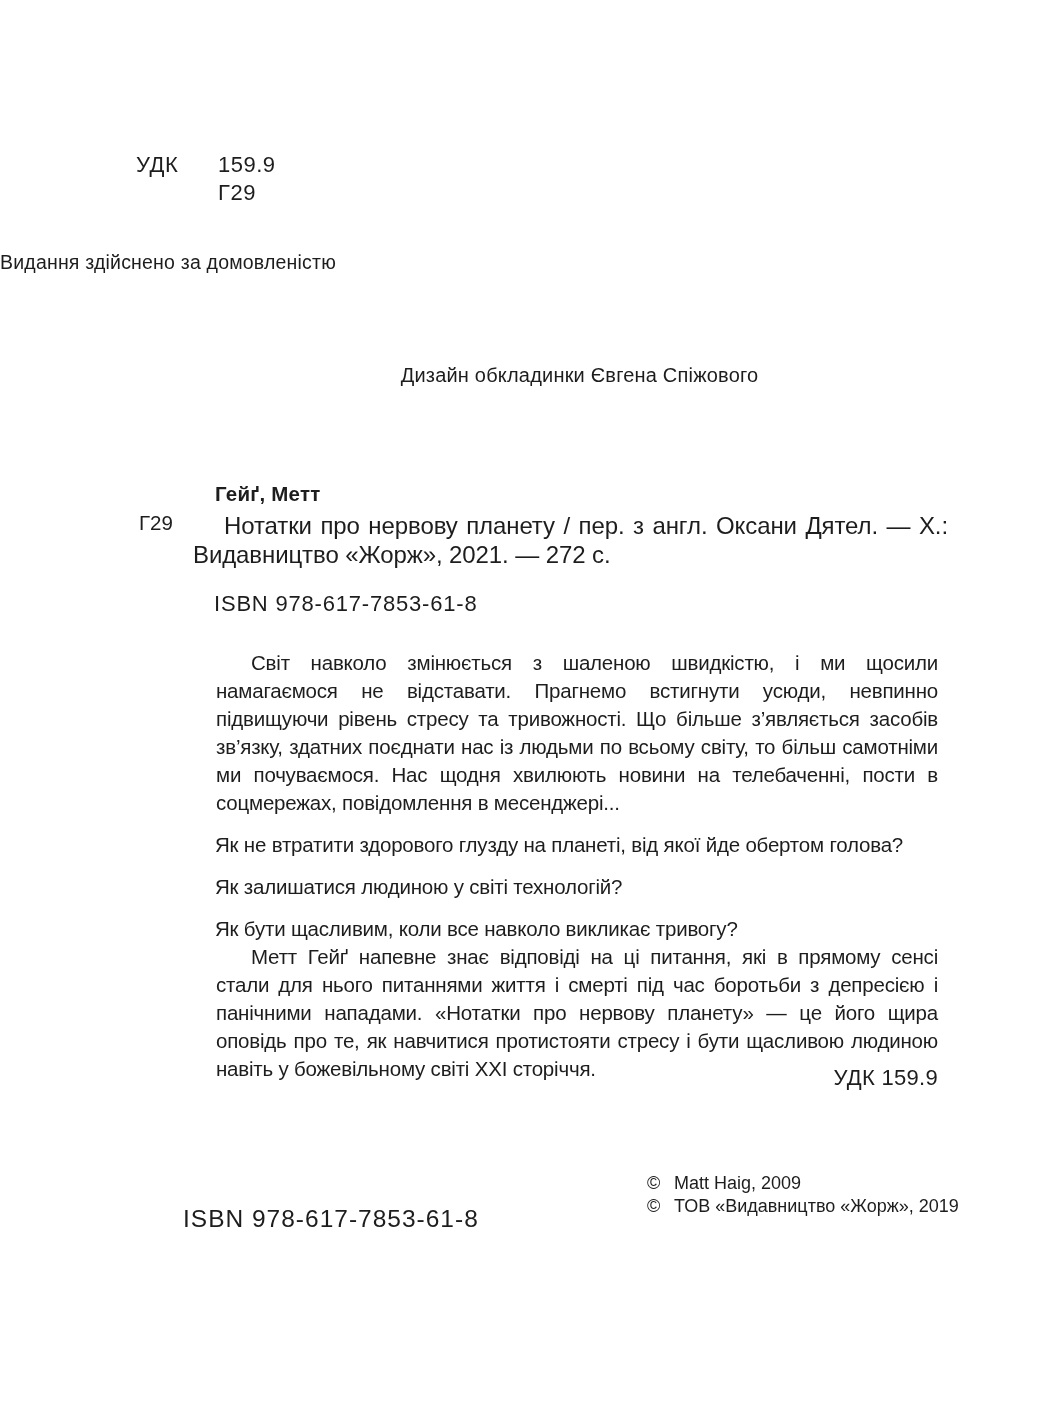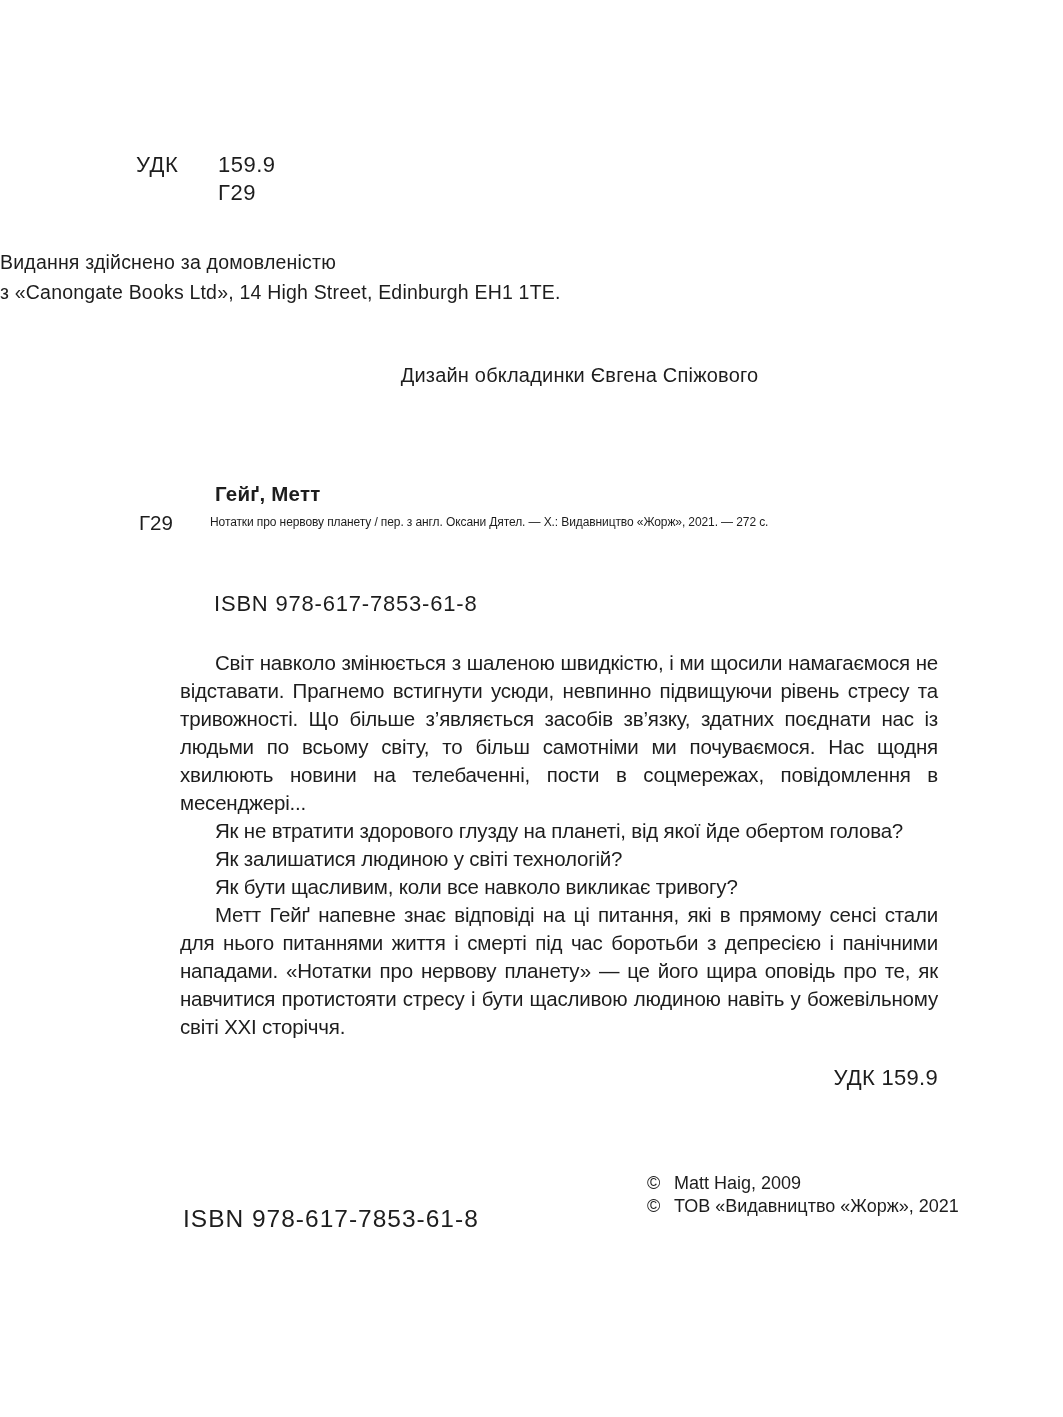--- a/index.html
+++ b/index.html
@@ -60,25 +60,25 @@
     letter-spacing: 0.2px;
   }
   .catalog-code {
     position: absolute;
     left: 139px;
     top: 511px;
     font-size: 20.5px;
   }
   .catalog-entry {
     position: absolute;
-    left: 179px;
+    left: 193px;
     top: 511px;
     width: 755px;
-    font-size: 12px;
-    line-height: 22px;
+    font-size: 24px;
+    line-height: 29px;
     text-align: justify;
     text-indent: 31px;
     letter-spacing: -0.1px;
   }
   .isbn-top {
     position: absolute;
     left: 214px;
     top: 591px;
     font-size: 22px;
     letter-spacing: 0.8px;
@@ -90,24 +90,26 @@
     left: 180px;
     top: 649px;
     width: 758px;
     font-size: 20.5px;
     line-height: 28px;
     letter-spacing: -0.2px;
   }
   .annotation p {
     text-align: justify;
     text-indent: 35px;
+    margin-left: 36px;
   }
   .annotation .question {
     text-indent: 35px;
     white-space: nowrap;
+    margin-top: 14px;
   }
 
   .udk-bottom {
     position: absolute;
     left: 180px;
     top: 1065px;
     width: 758px;
     text-align: right;
     font-size: 22px;
     letter-spacing: 0.3px;
@@ -140,21 +142,20 @@
   <div class="udk-top">
     <div class="udk-row">
       <span class="udk-label">УДК</span>
       <span class="udk-value">159.9</span>
     </div>
     <div class="author-code">Г29</div>
   </div>
 
   <div class="edition-notice">
     <div>Видання здійснено за домовленістю</div>
-    <div>з «Canongate Books Ltd», 14 High Street, Edinburgh EH1 1TE.</div>
   </div>
 
   <div class="cover-credit">Дизайн обкладинки Євгена Спіжового</div>
 
   <div class="catalog-author">Гейґ, Метт</div>
   <div class="catalog-code">Г29</div>
   <div class="catalog-entry">Нотатки про нервову планету / пер. з англ. Оксани Дятел. — Х.: Видавництво «Жорж», 2021. — 272 с.</div>
   <div class="isbn-top">ISBN 978-617-7853-61-8</div>
 
   <div class="annotation">
@@ -167,19 +168,19 @@
 
   <div class="udk-bottom">УДК 159.9</div>
 
   <div class="copyright">
     <div class="c-row">
       <span class="c-sym">©</span>
       <span>Matt Haig, 2009</span>
     </div>
     <div class="c-row">
       <span class="c-sym">©</span>
-      <span>ТОВ «Видавництво «Жорж», 2021</span>
+      <span>ТОВ «Видавництво «Жорж», 2019</span>
     </div>
   </div>
 
   <div class="isbn-bottom">ISBN 978-617-7853-61-8</div>
 
 </div>
 
 </body></html>

